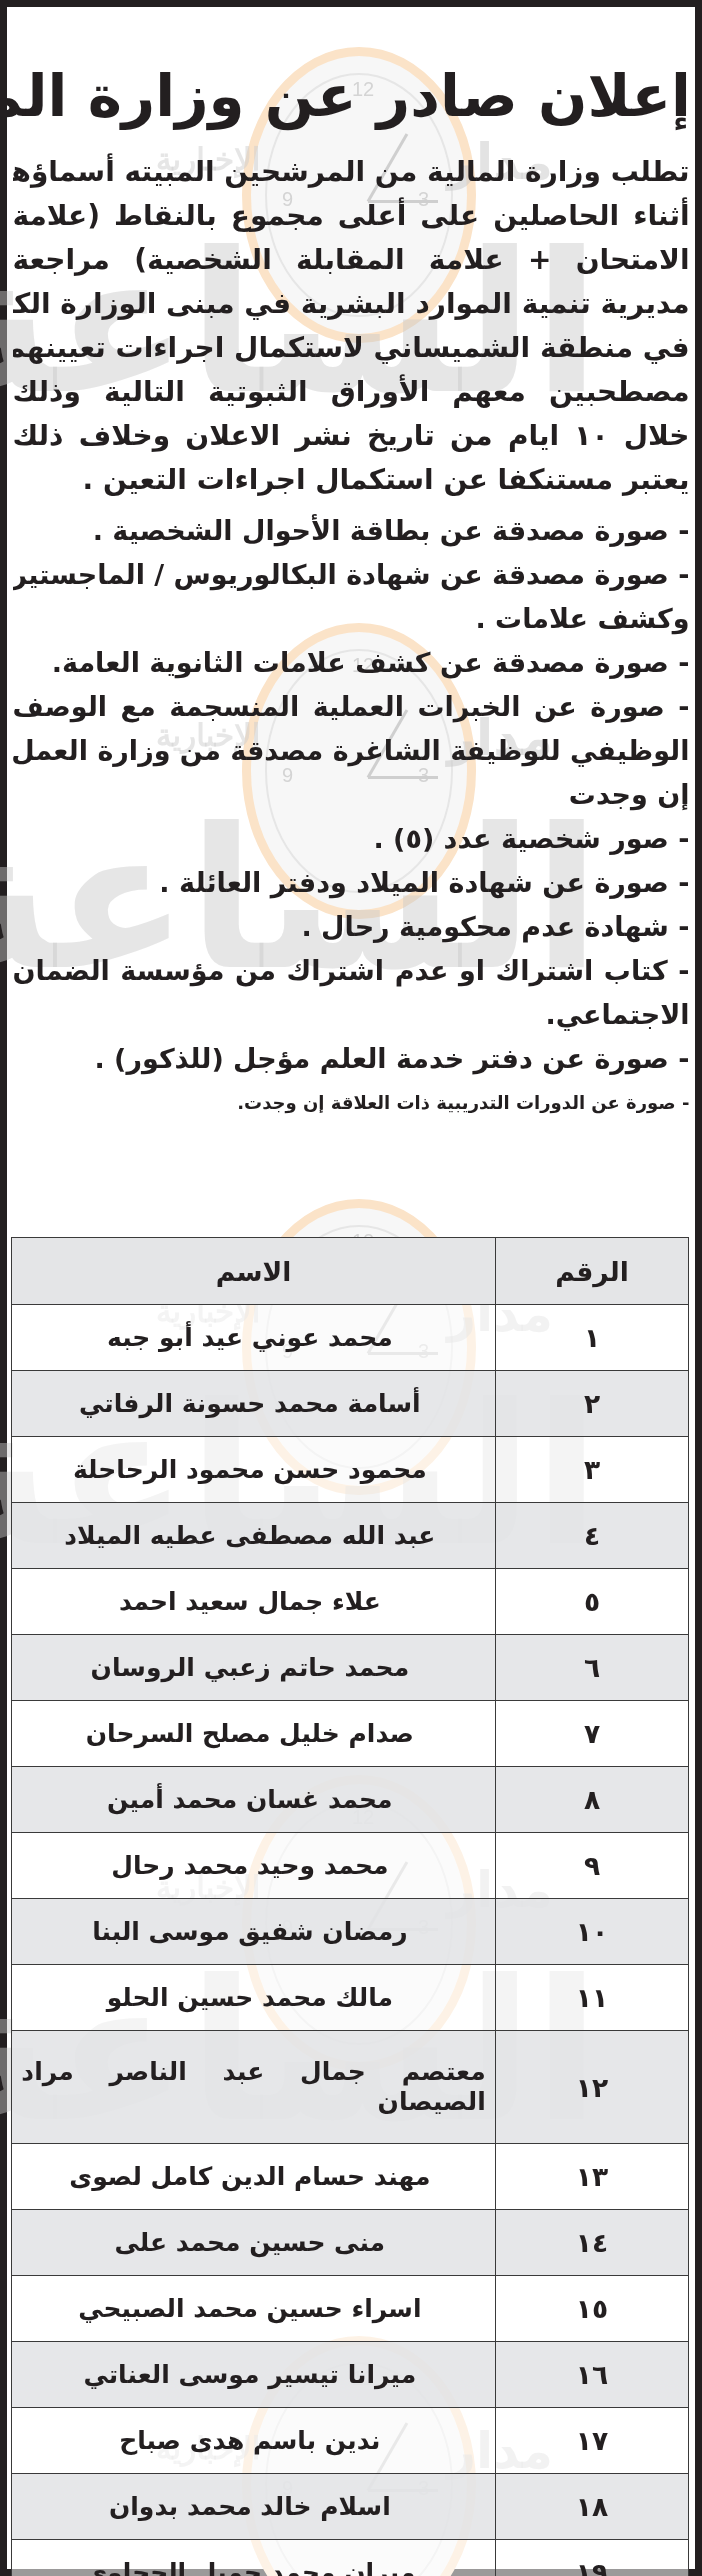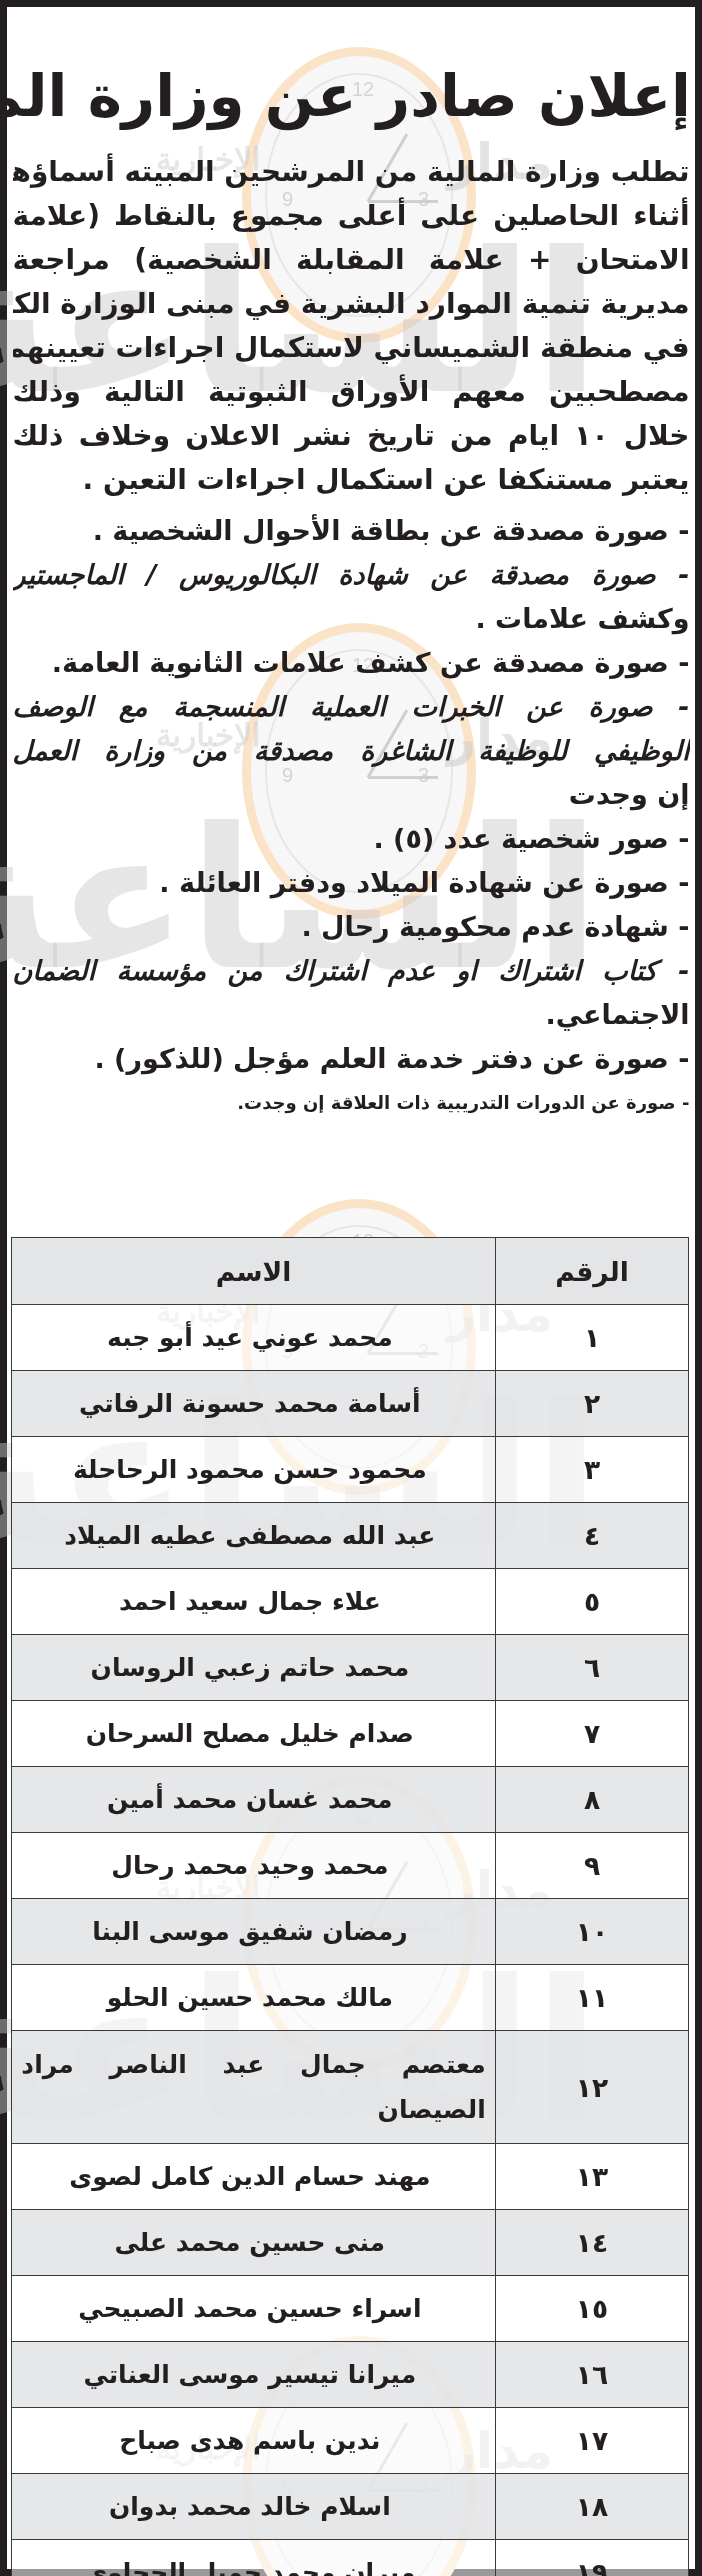--- a/index.html
+++ b/index.html
@@ -51,35 +51,35 @@
     font-family: "DejaVu Sans", sans-serif; font-weight: bold; font-size: 28px;
     line-height: 44px; text-align: justify; text-align-last: justify; color: #231f20;
   }
   .body-text .line { display: block; height: 44px; white-space: nowrap; overflow: hidden; }
   .body-text .line.short { text-align-last: right; }
   .req-list { position: absolute; left: 12.5px; right: 12.5px; top: 509px; }
   .req-list .line {
     display: block; height: 44px; line-height: 44px; white-space: nowrap; overflow: hidden;
     font-family: "DejaVu Sans", sans-serif; font-weight: bold; font-size: 27px; color: #231f20;
   }
-  .req-list .line.just { text-align: justify; text-align-last: justify; font-style: italic; }
+  .req-list .line.just { text-align: justify; text-align-last: justify; }
   .req-list .line.last { font-size: 18px; letter-spacing: -0.4px; }
   table.names {
     position: absolute; left: 11px; top: 1237px; width: 678px;
     border-collapse: collapse; direction: rtl; table-layout: fixed;
   }
   table.names th, table.names td {
     border: 1.6px solid #3a3a3a; font-family: "DejaVu Sans", sans-serif; font-weight: bold;
     color: #231f20; padding: 2px; vertical-align: middle;
   }
   table.names th { height: 62px; font-size: 26.5px; background: #e4e5e7; text-align: center; }
   table.names td { height: 61px; }
   table.names td.num { width: 193px; text-align: center; font-size: 26.5px; font-family: "DejaVu Sans", sans-serif; }
   table.names td.name { text-align: center; padding-right: 9.3px; font-size: 25px; white-space: nowrap; overflow: hidden; }
-  table.names td.name.wrap { white-space: normal; line-height: 45px; height: 108px; text-align: justify; text-align-last: justify; padding-left: 9.3px; }
+  table.names td.name.wrap { white-space: normal; line-height: 30px; height: 108px; text-align: justify; text-align-last: justify; padding-left: 9.3px; }
   table.names tr.shade td { background: rgba(228,229,231,0.92); }
   table.names tr.plain td { background: rgba(255,255,255,0.55); }
   table.names col.c-num { width: 193px; }
 </style>
 </head>
 <body>
 
 <div class="frame"></div>
 
 <div class="watermark-layer">

